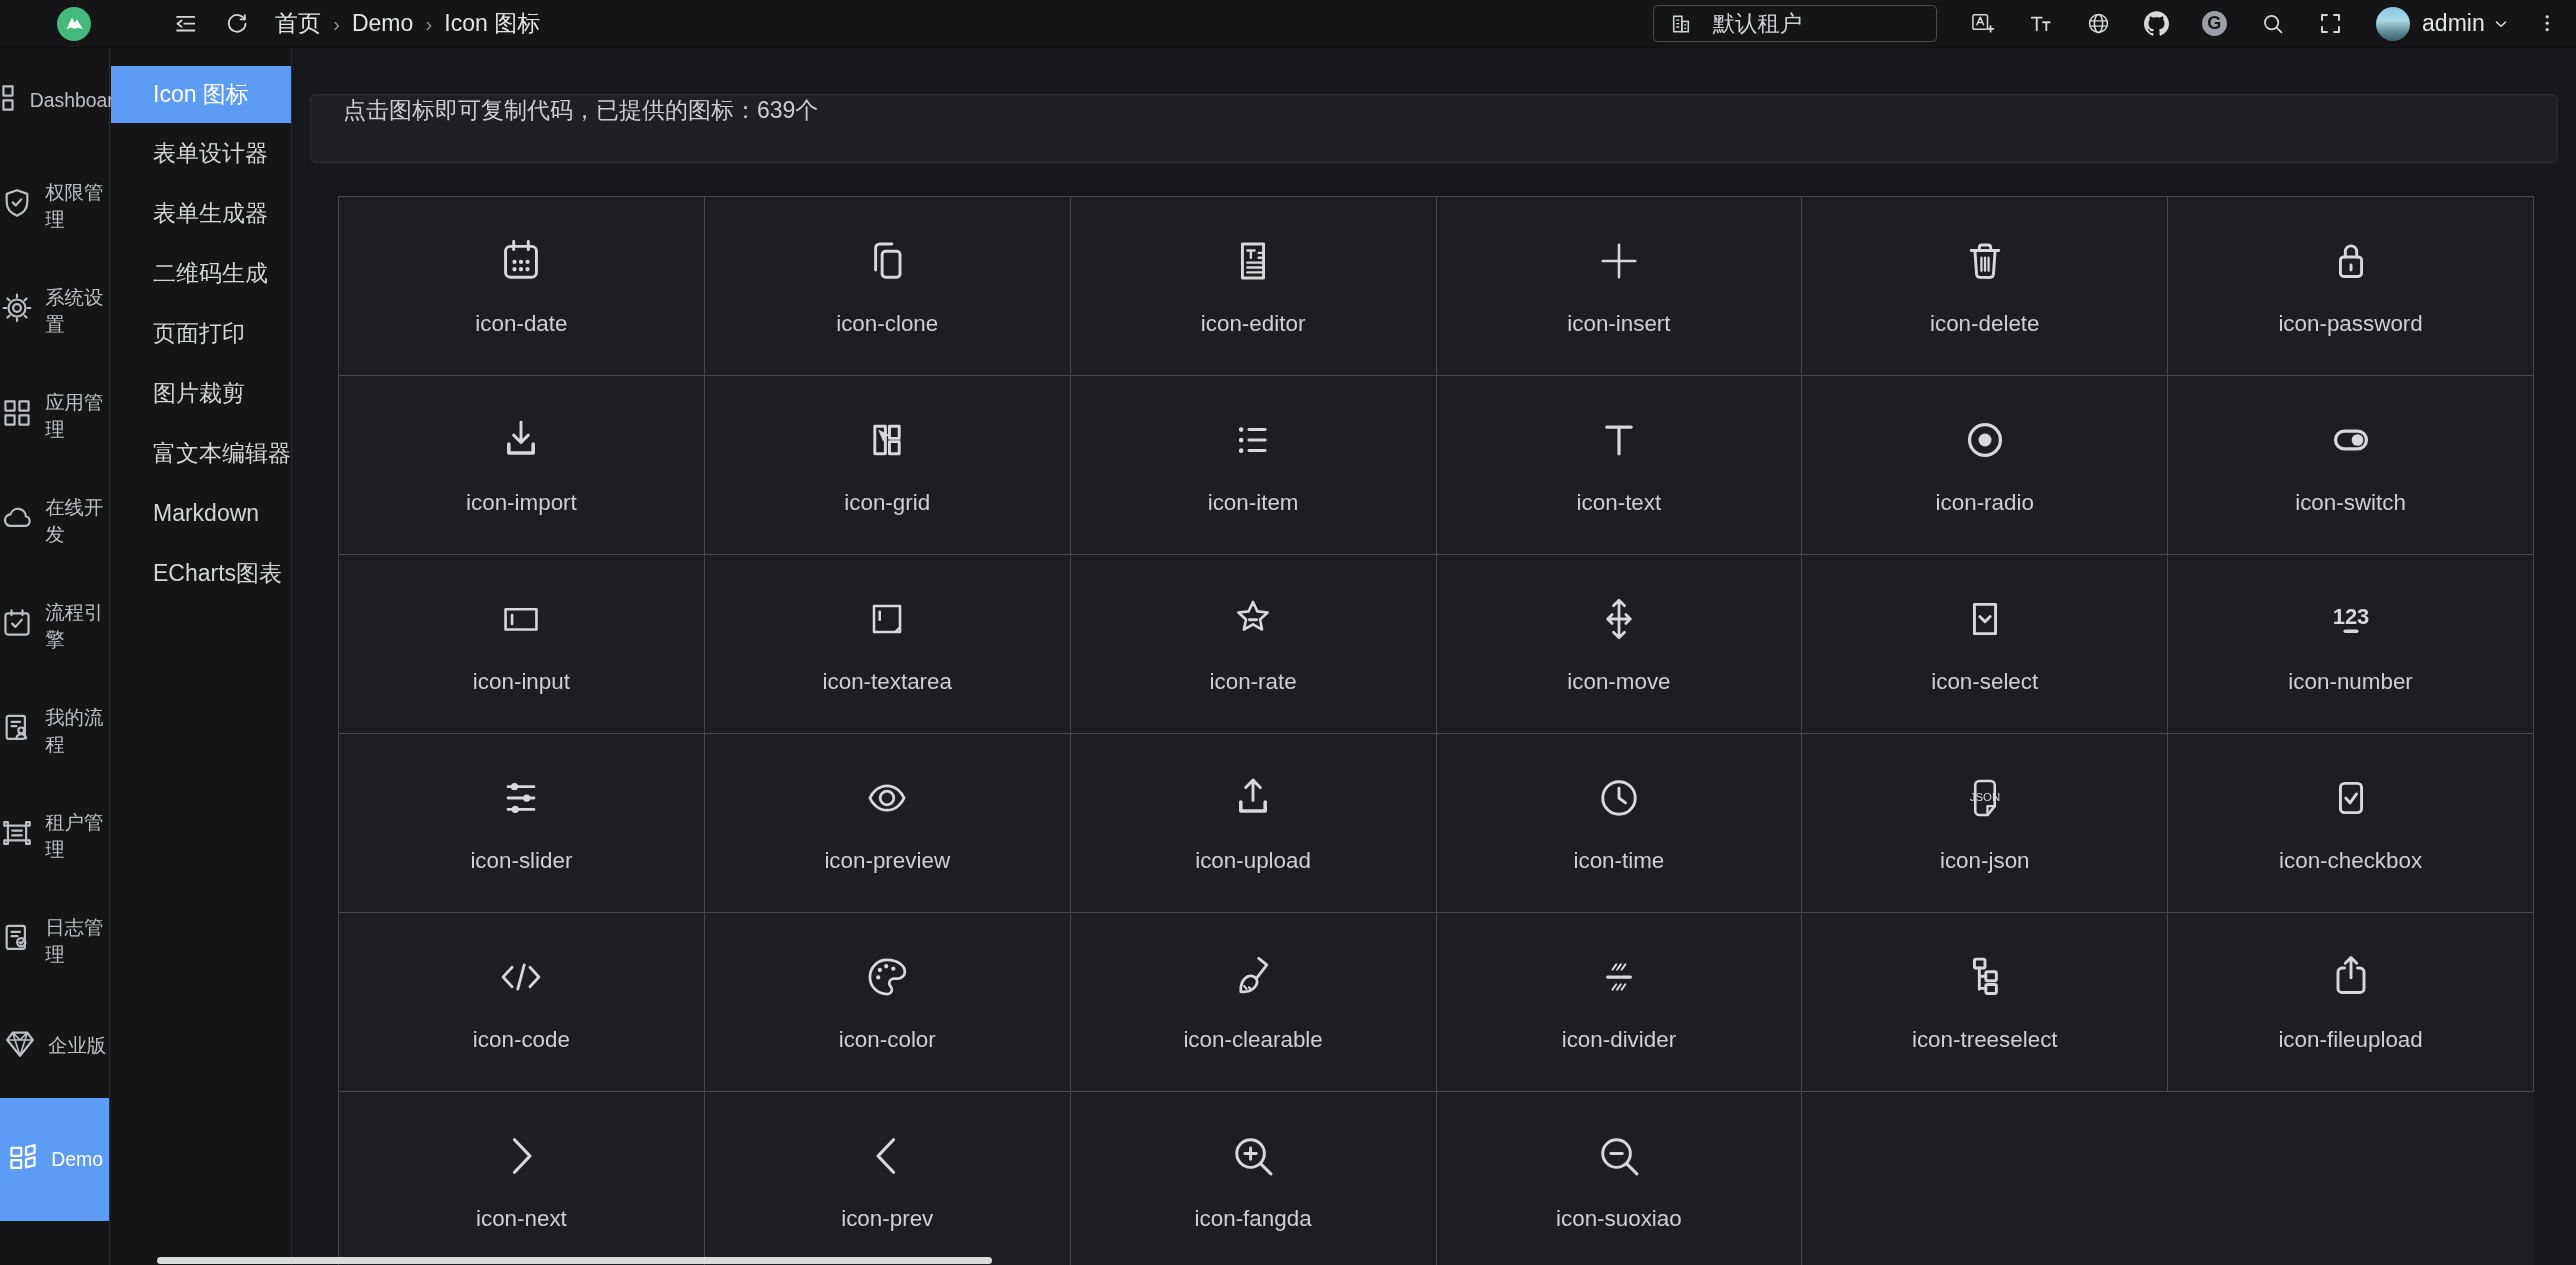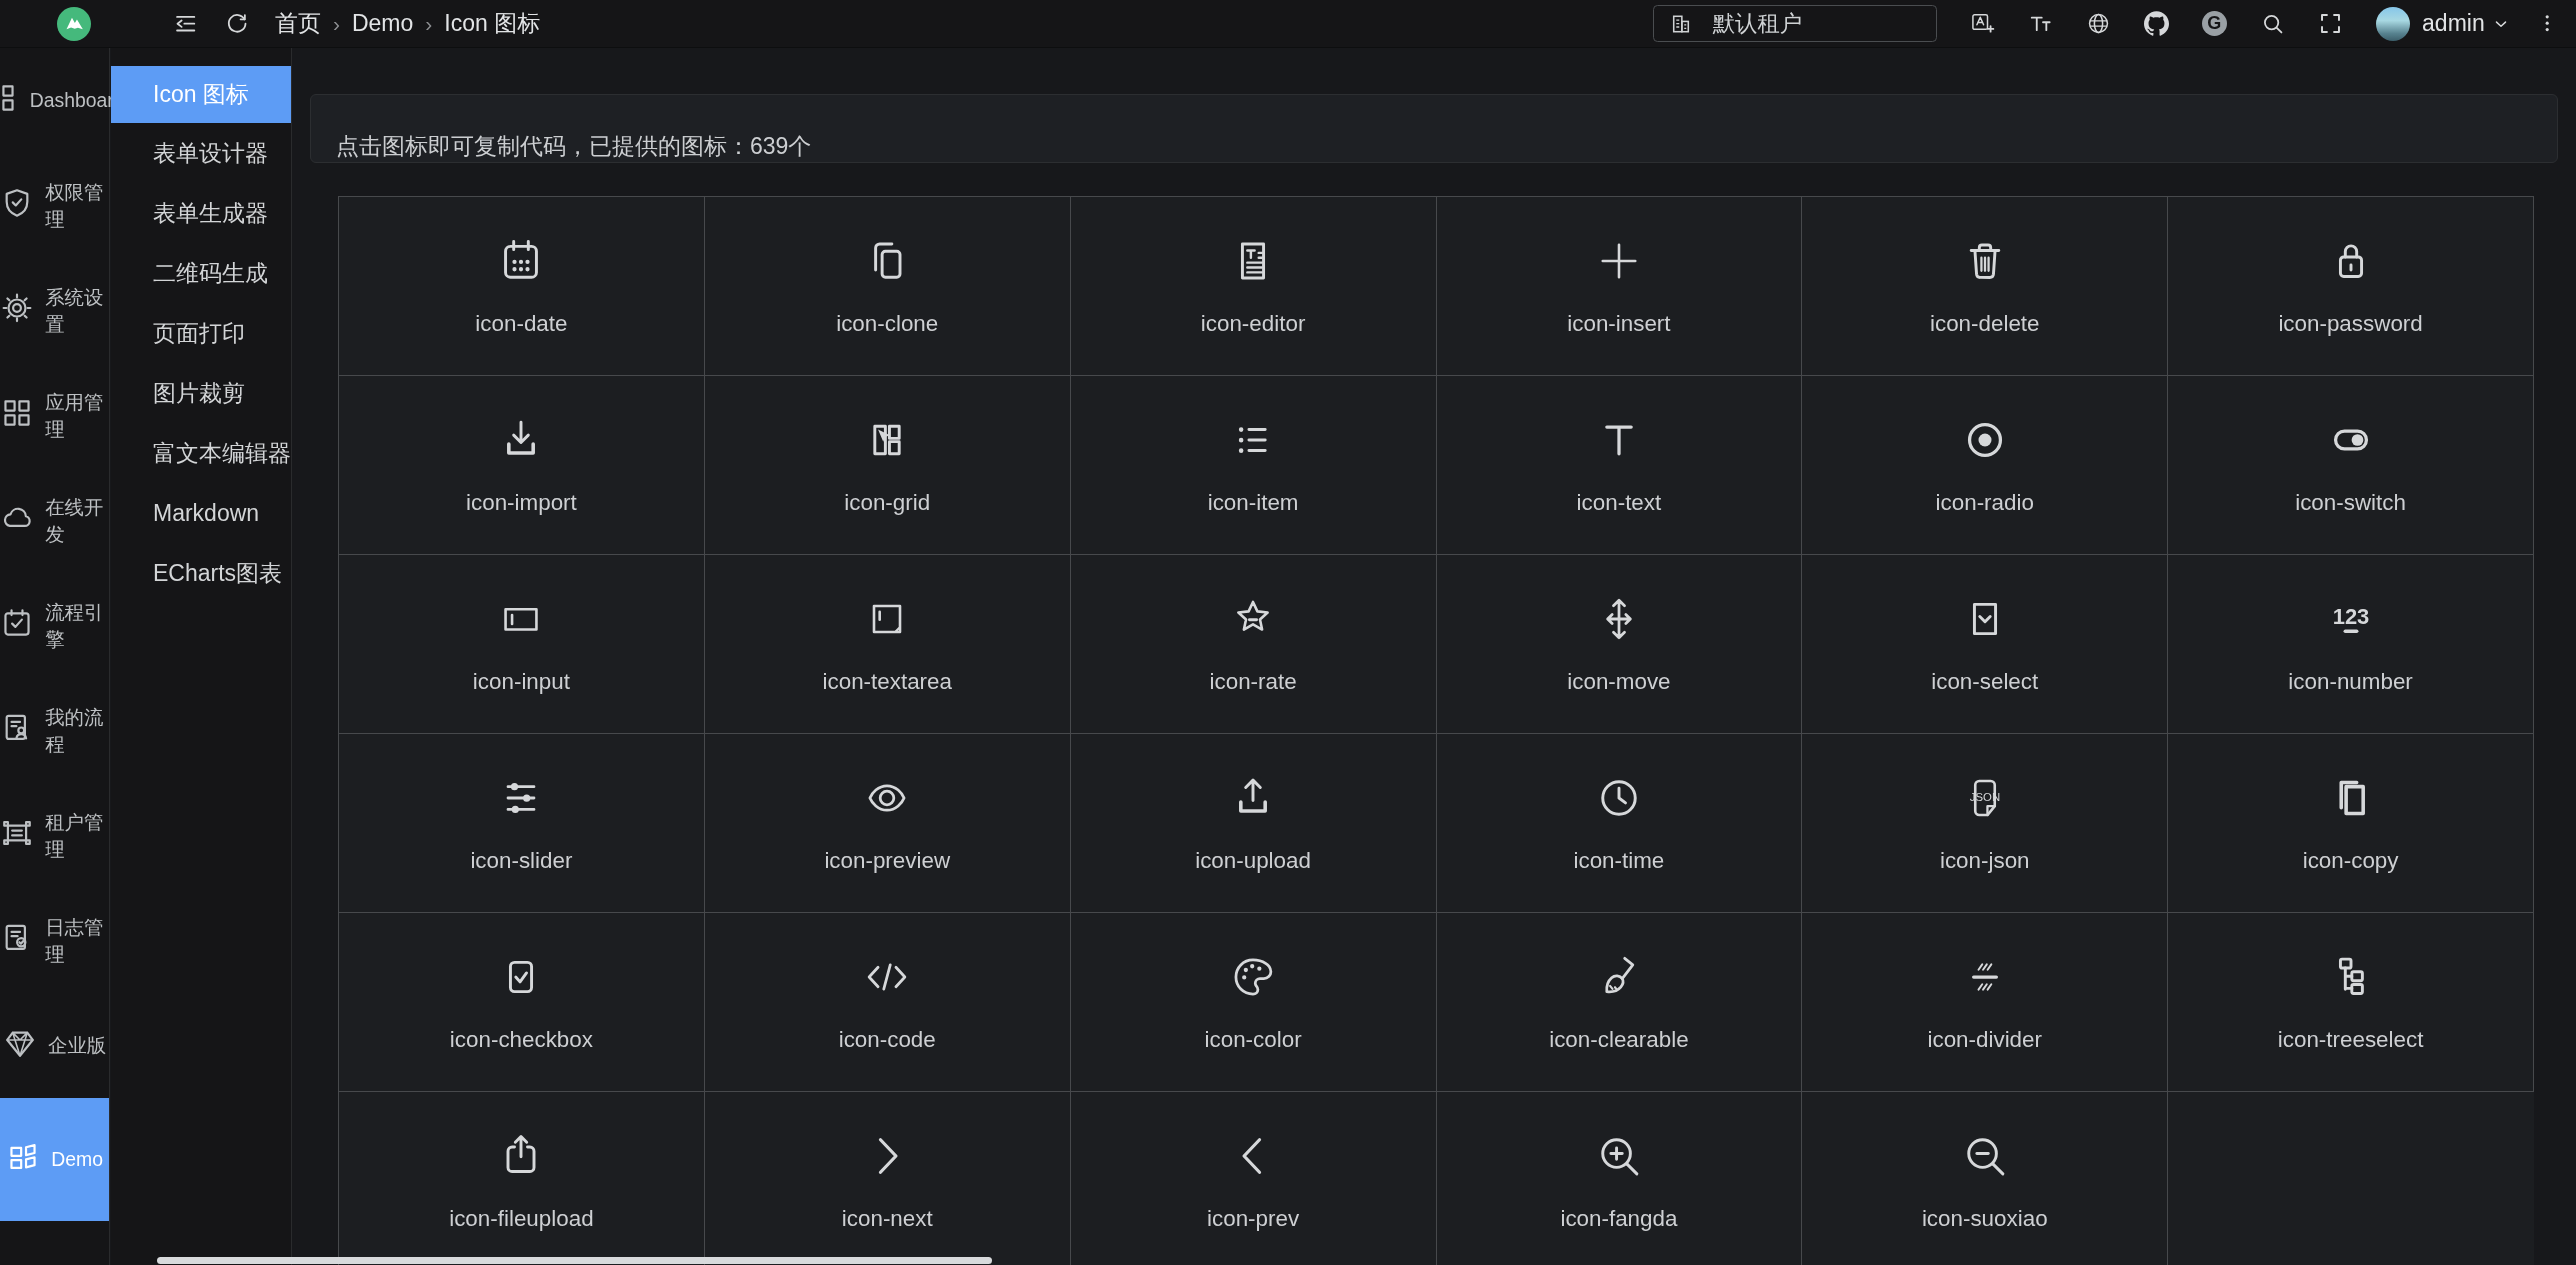--- a/index.html
+++ b/index.html
@@ -47,21 +47,21 @@
   
   .submenu { position:fixed; top:48px; left:111px; bottom:0; width:181px; background:var(--bar);
              border-right:0.7px solid var(--line); padding-top:18px; z-index:10; }
   .sub-item { height:60px; display:flex; align-items:center; padding-left:42px;
               font-size:23px; color:#d3d5d7; cursor:pointer; }
   .sub-item.active { background:var(--accent); color:#fff; height:57px; }
 
   
   .main { position:absolute; top:48px; left:292px; width:2284px; bottom:0; background:#17181b; }
   .tip-card { margin:46px 18px 0 18px; height:69px; background:#1e2024; border:0.7px solid #2c2e31;
-              border-radius:6px; display:flex; align-items:flex-end; padding-left:25px;
+              border-radius:6px; display:flex; align-items:flex-start; padding-left:32px;
               font-size:23px; color:#ccced1; }
   .grid { display:grid; grid-template-columns:repeat(6,1fr); margin:33px 42px 0 46px;
           border-top:0.7px solid var(--gridline); border-left:0.7px solid var(--gridline);
           background:var(--cellbg); }
   .cell { height:179px; border-right:0.7px solid var(--gridline); border-bottom:0.7px solid var(--gridline);
           display:flex; flex-direction:column; align-items:center; justify-content:center;
           gap:21px; cursor:pointer; color:#d6d8da; }
   .cell svg { width:52px; height:52px; }
   .cell .lbl { font-size:22.4px; color:#ced0d3; }
 
@@ -454,27 +454,20 @@
       <div class="cell">
     <span class="ic"><svg viewBox="0 0 32 32" fill="none" stroke="currentColor" stroke-width="1.8" stroke-linecap="round" stroke-linejoin="round">
             <path d="M10 8a2.5 2.5 0 0 1 2.5-2.5h7A2.5 2.5 0 0 1 22 8v13l-4.5 5.5h-5A2.5 2.5 0 0 1 10 24z" stroke-width="1.6"></path>
             <path d="M22 21h-4.5v5.5" stroke-width="1.4"></path>
             <text x="16" y="18" text-anchor="middle" font-size="7" font-family="Liberation Sans, sans-serif" fill="currentColor" stroke="none">JSON</text>
           </svg></span>
     <span class="lbl">icon-json</span>
   </div>
       <div class="cell">
     <span class="ic"><svg viewBox="0 0 32 32" fill="none" stroke="currentColor" stroke-width="1.8" stroke-linecap="round" stroke-linejoin="round">
-            <rect x="13" y="9" width="10.5" height="16.5" stroke-width="2.2"></rect>
-            <path d="M10 22V6.5h9.5" stroke-width="2.2"></path>
-          </svg></span>
-    <span class="lbl">icon-copy</span>
-  </div>
-      <div class="cell">
-    <span class="ic"><svg viewBox="0 0 32 32" fill="none" stroke="currentColor" stroke-width="1.8" stroke-linecap="round" stroke-linejoin="round">
             <rect x="9.5" y="7" width="13" height="18" rx="2.5"></rect>
             <path d="M12.8 16l2.6 3 4-5.5"></path>
           </svg></span>
     <span class="lbl">icon-checkbox</span>
   </div>
       <div class="cell">
     <span class="ic"><svg viewBox="0 0 32 32" fill="none" stroke="currentColor" stroke-width="1.8" stroke-linecap="round" stroke-linejoin="round">
             <path d="M10.5 10l-5.5 6 5.5 6M21.5 10l5.5 6-5.5 6M18 8.5l-4 15" stroke-width="1.7"></path>
           </svg></span>
     <span class="lbl">icon-code</span>

